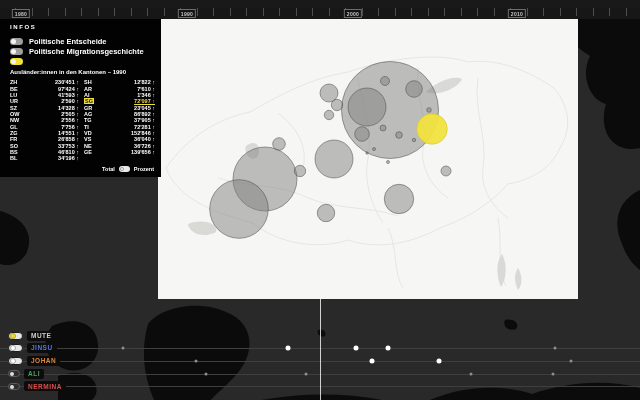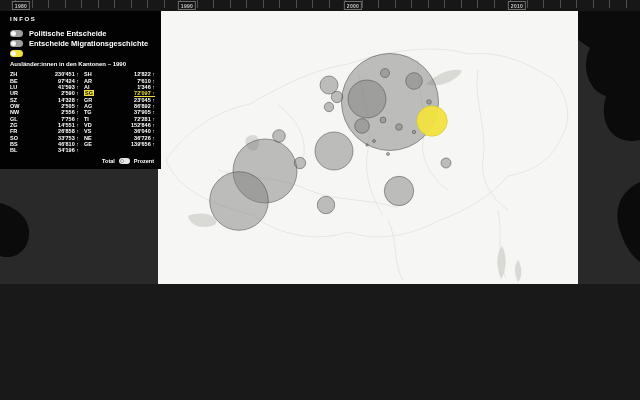--- a/index.html
+++ b/index.html
@@ -1,17 +1,17 @@
 <!DOCTYPE html>
 <html><head>
 <meta charset="utf-8">
 <style>
   html,body{margin:0;padding:0;background:#191919;}
   *{box-sizing:border-box;font-family:"Liberation Sans",sans-serif;}
-  #stage{position:relative;width:640px;height:284px;overflow:hidden;background:#fca5a5;}
+  #stage{position:relative;width:640px;height:392px;overflow:hidden;background:#fca5a5;margin-top:8px;}
 
   
   #world{position:absolute;left:0;top:0;z-index:0;}
 
   
   .timeline{position:absolute;left:0;top:0;width:640px;height:11px;background:#171717;z-index:7;}
   .timeline::after{content:"";position:absolute;left:0;top:0;width:640px;height:8px;
     background:repeating-linear-gradient(90deg,transparent 0px,transparent 15.5px,#4e4e4e 15.5px,#4e4e4e 16.5px);}
   .ybox{position:absolute;top:1px;transform:translateX(-50%);z-index:2;
     font-size:5px;font-weight:bold;color:#c9c9c9;background:#141414;border:1px solid #6e6e6e;
@@ -106,21 +106,21 @@
       <div class="legend-item">
         <span class="tgl leg">
             <span class="knob"></span>
           </span>
         <span class="legend-label">Politische Entscheide</span>
       </div>
       <div class="legend-item">
         <span class="tgl leg">
             <span class="knob"></span>
           </span>
-        <span class="legend-label">Entscheide Migrationsgeschichte</span>
+        <span class="legend-label">Politische Migrationsgeschichte</span>
       </div>
       <div class="legend-item">
         <span class="tgl leg yellow">
             <span class="knob"></span>
           </span>
       </div>
     </div>
 
     <div class="tbl-title">Ausländer:innen in den Kantonen – 1990</div>
     <div class="kcol" id="kcol-left">

